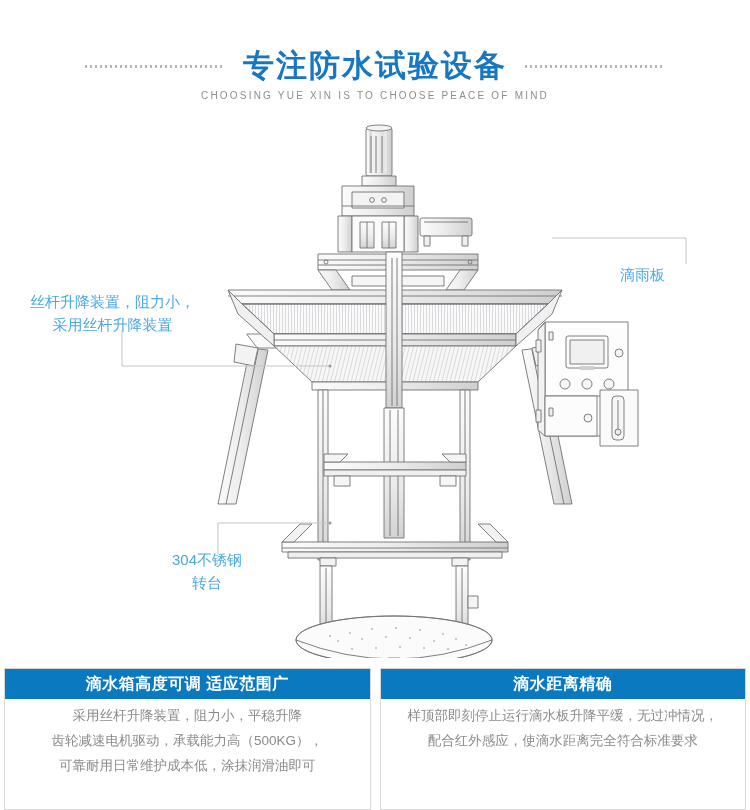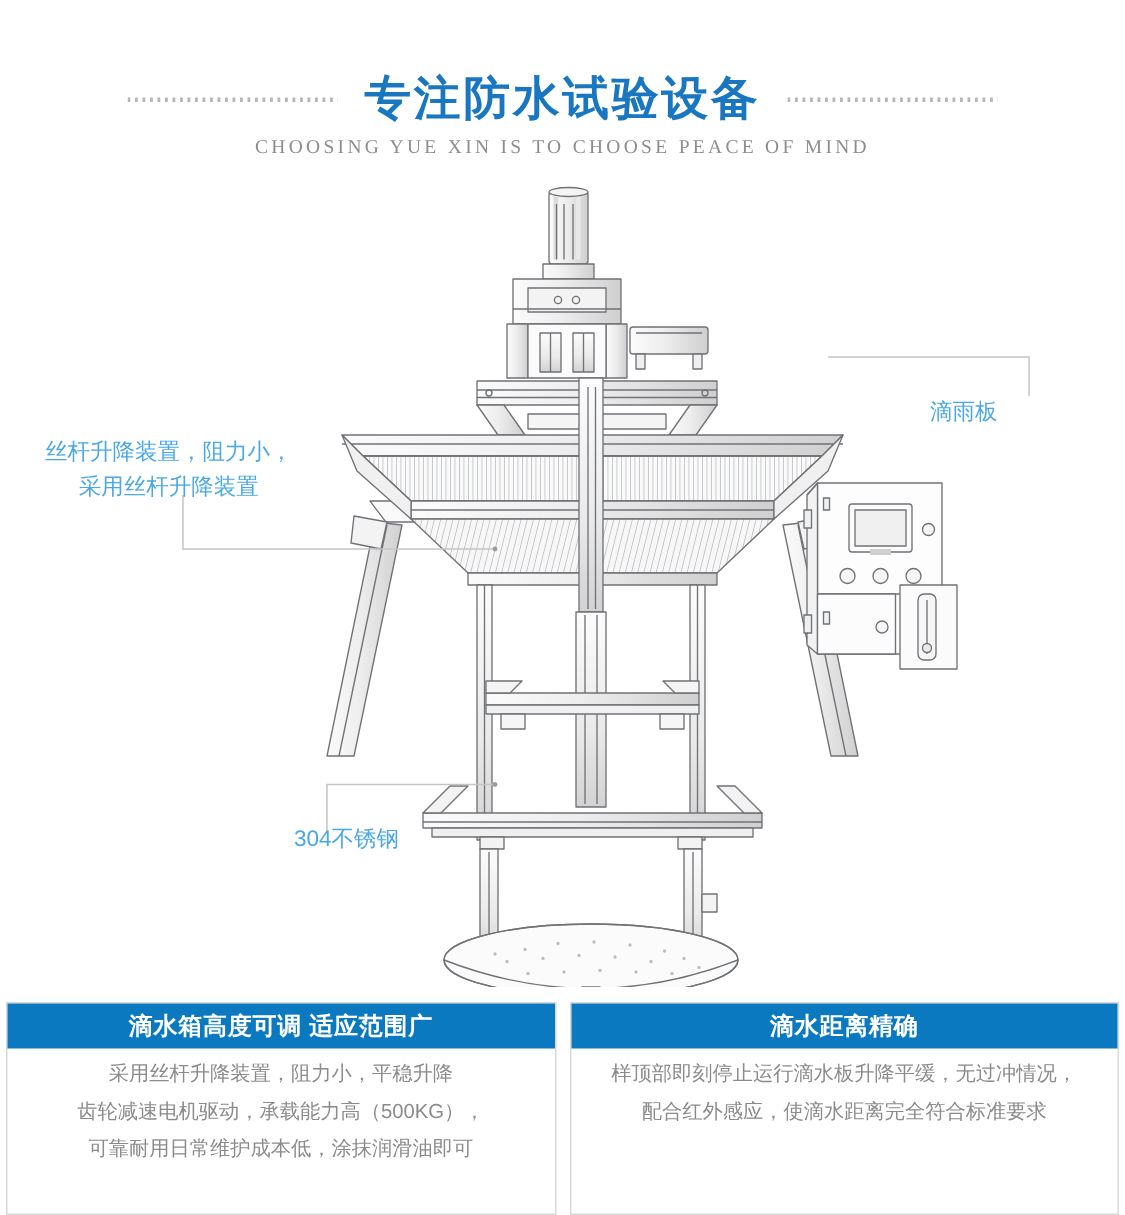--- a/index.html
+++ b/index.html
@@ -47,22 +47,22 @@
     letter-spacing: 2px;
     margin: 0 18px;
     white-space: nowrap;
     line-height: 44px;
   }
   .sub-title {
     position: absolute;
     left: 0; top: 90px;
     width: 750px;
     text-align: center;
-    font-family: Liberation Serif, serif;
-    font-size: 13px;
+    font-family: Liberation Sans, sans-serif;
+    font-size: 10px;
     color: #8d8d8d;
     letter-spacing: 2.2px;
     white-space: nowrap;
   }
 
   
   .illustration {
     position: absolute;
     left: 0; top: 118px;
     width: 750px;
@@ -84,21 +84,21 @@
     left: 30px;
     top: 290px;
     text-align: left;
   }
   .callout.lift .l2 { text-align: center; }
   .callout.plate {
     left: 620px;
     top: 263px;
   }
   .callout.turntable {
-    left: 176px;
+    left: 152px;
     top: 548px;
     text-align: center;
     width: 110px;
   }
 
   
   .panels {
     position: absolute;
     left: 0; top: 668px;
     width: 750px;
@@ -384,20 +384,21 @@
 
 <div class="callout lift">
   <div class="l1">丝杆升降装置，阻力小，</div>
   <div class="l2">采用丝杆升降装置</div>
 </div>
 
 <div class="callout plate">滴雨板</div>
 
 <div class="callout turntable">
   <div>304不锈钢</div>
+  <div>转台</div>
 </div>
 
 <div class="panels">
 
   <div class="panel">
     <div class="panel-head">滴水箱高度可调 适应范围广</div>
     <div class="panel-body">
       <span class="ln">采用丝杆升降装置，阻力小，平稳升降</span>
       <span class="ln">齿轮减速电机驱动，承载能力高（500KG），</span>
       <span class="ln">可靠耐用日常维护成本低，涂抹润滑油即可</span>

